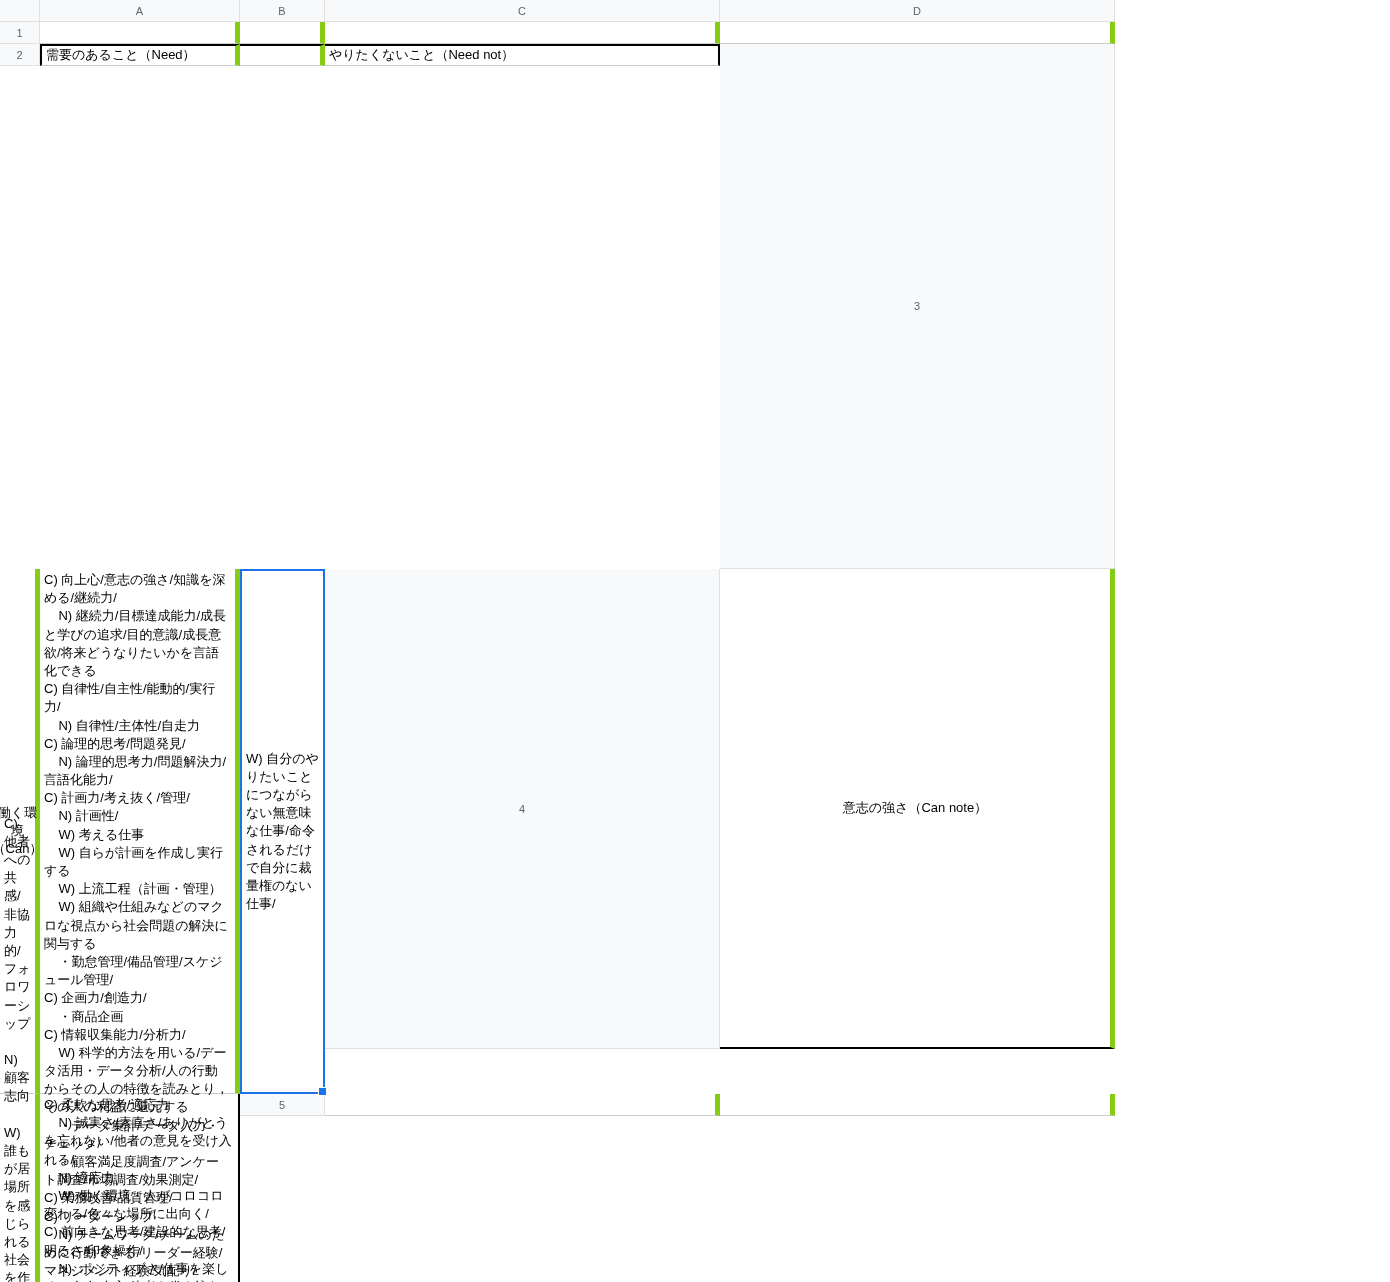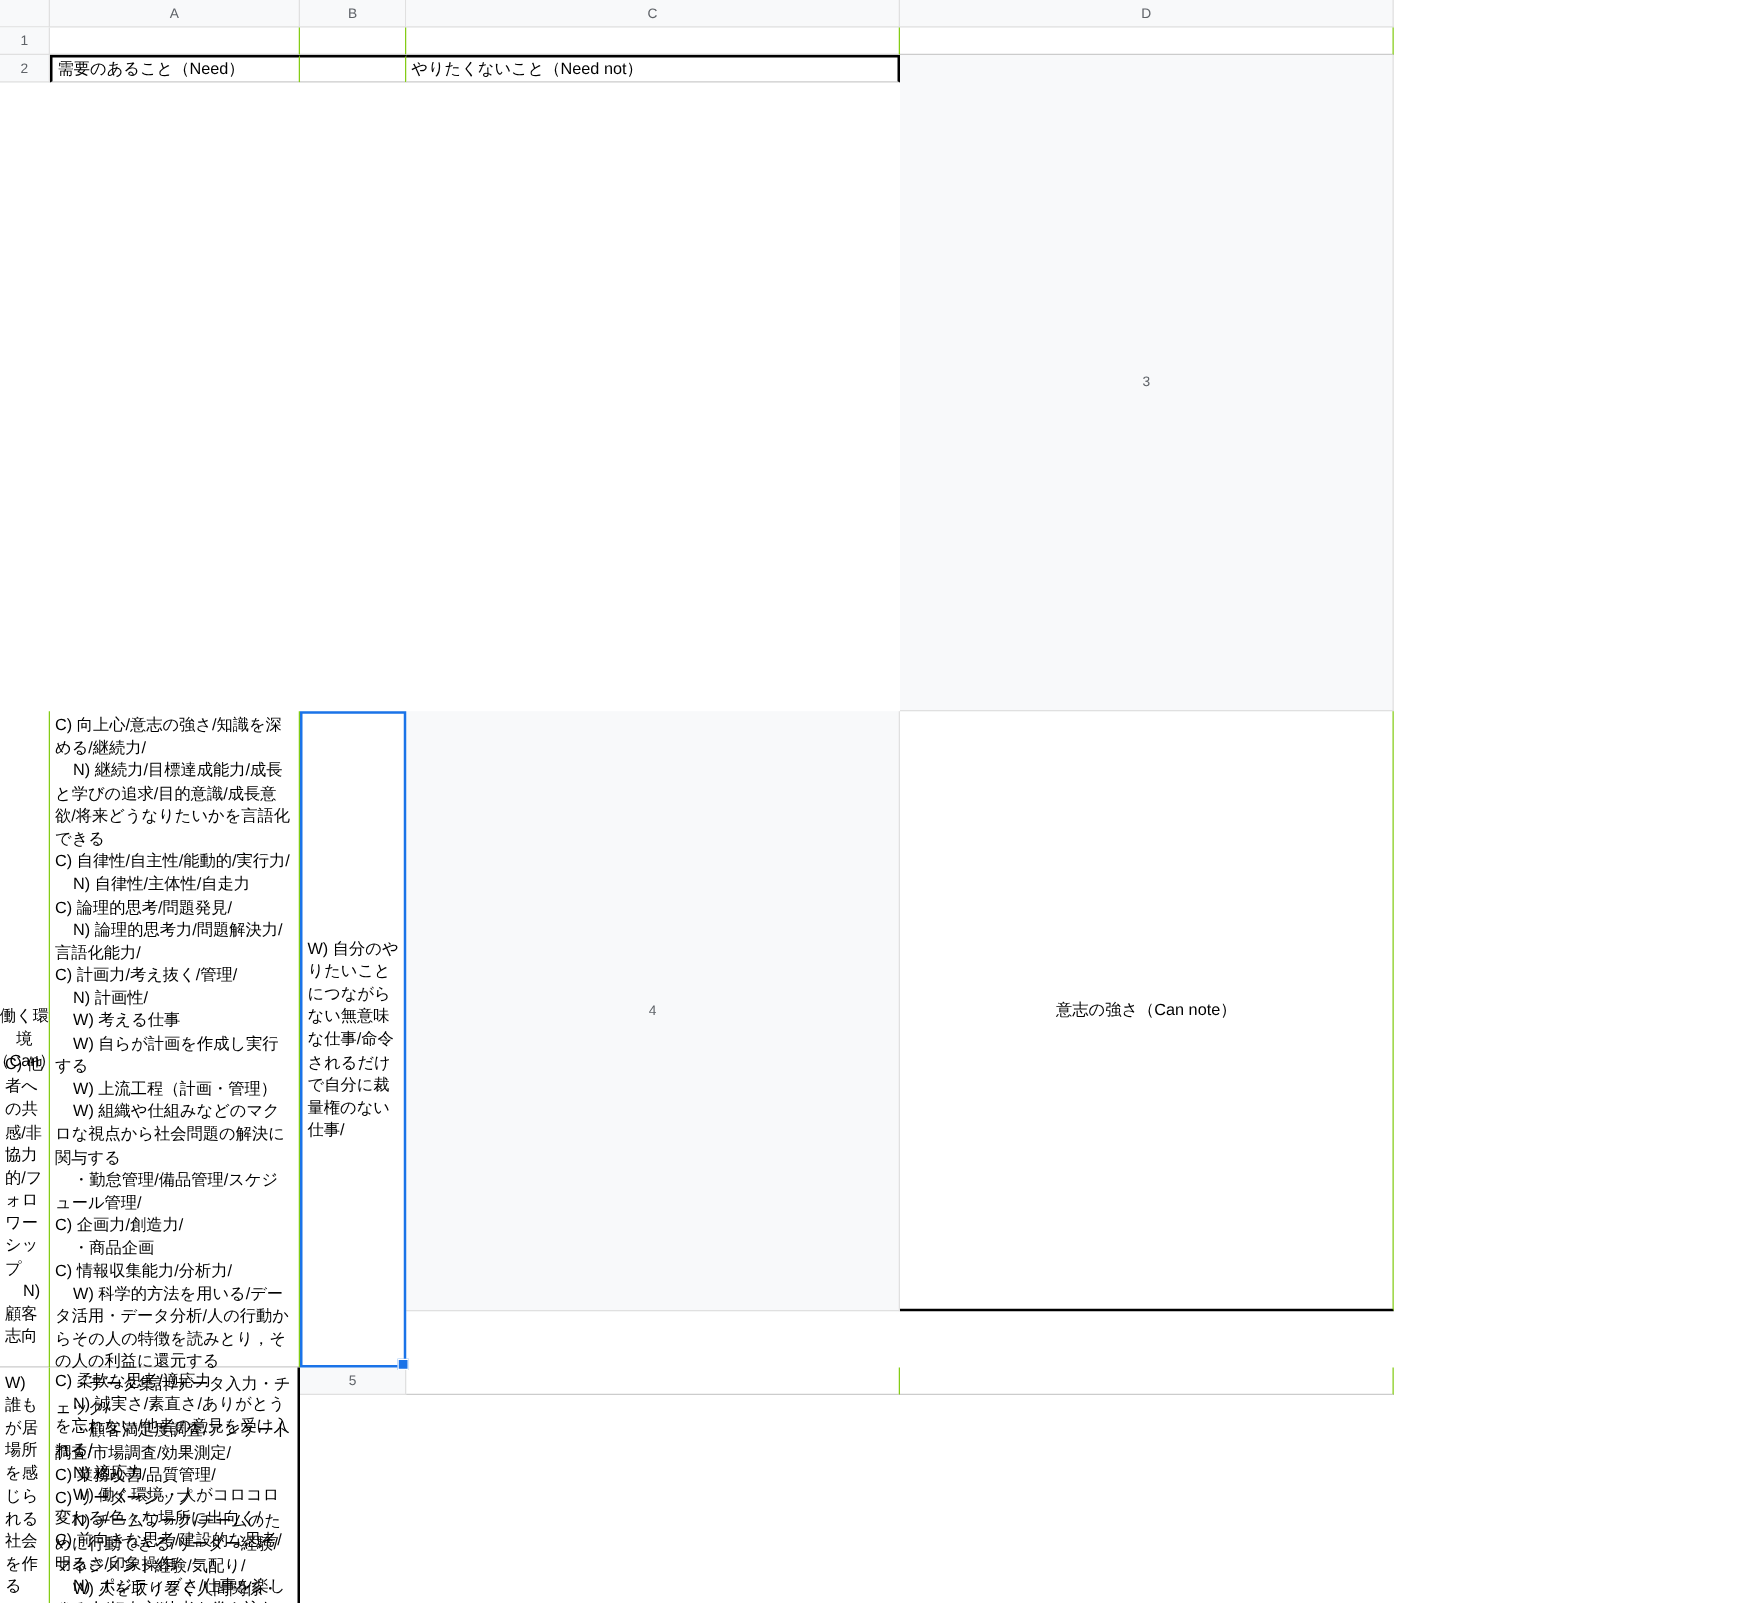--- a/index.html
+++ b/index.html
@@ -38,21 +38,21 @@
     align-items: center;
     justify-content: center;
   }
   .corner {
     background: #f8f9fa;
     border-right: 1px solid #e0e0e0;
     border-bottom: 1px solid #e0e0e0;
     height: 22px;
   }
   .cell {
-    border-right: 1px solid #84cc16;
+    border-right: 5px solid #84cc16;
     border-bottom: 1px solid #ccc;
     padding: 2px 4px;
     line-height: 1.4;
     white-space: pre-wrap;
     font-size: 13px;
     display: flex;
     align-items: center;
   }
   .cell.left { text-align: left; }
   .cell.center { justify-content: center; text-align: center; }

